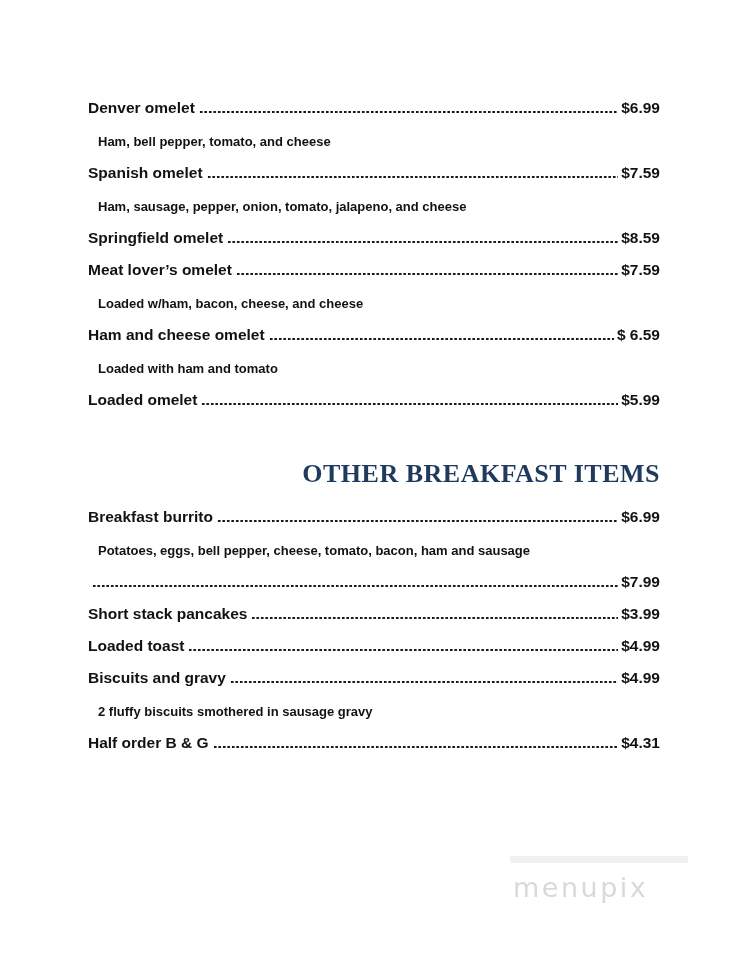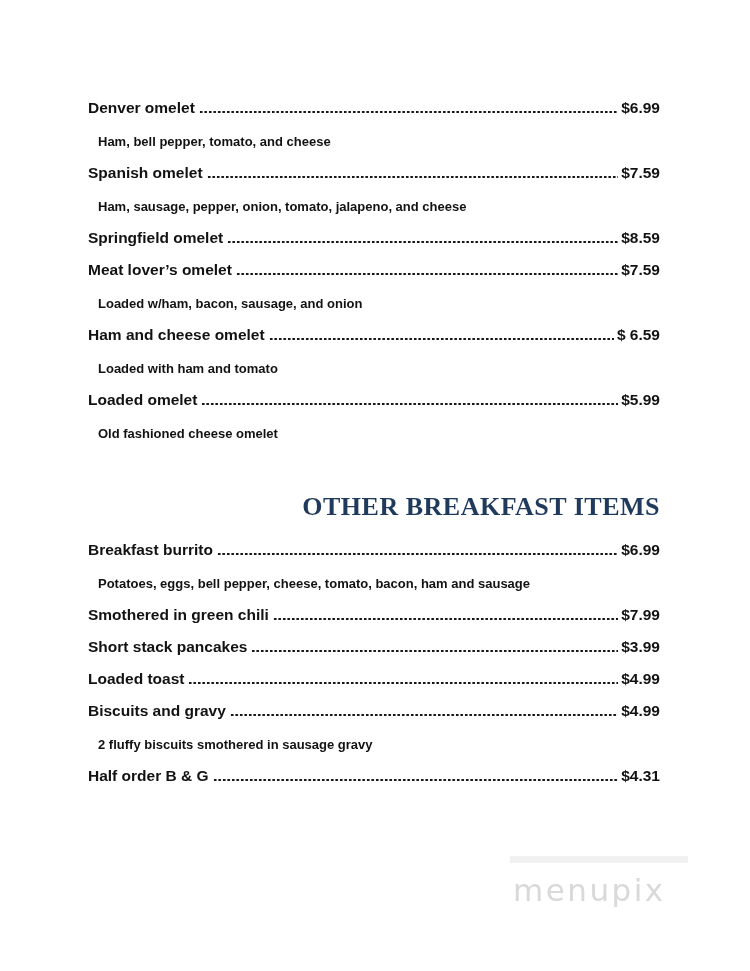--- a/index.html
+++ b/index.html
@@ -72,21 +72,21 @@
     width: 178px;
     height: 7px;
     background: #f1f1f1;
   }
   .watermark {
     position: absolute;
     left: 513px;
     top: 872px;
     font-family: "DejaVu Sans", sans-serif;
     font-weight: 400;
-    font-size: 31px;
+    font-size: 27px;
     letter-spacing: 2.5px;
     color: #d9d9d9;
     user-select: none;
   }
 </style>
 </head>
 <body>
 
 <div class="page">
   <div class="content">
@@ -111,51 +111,49 @@
         <span class="item-name">Springfield omelet</span>
         <span class="leader"></span>
         <span class="item-price">$8.59</span>
       </div>
 
       <div class="menu-row">
         <span class="item-name">Meat lover’s omelet</span>
         <span class="leader"></span>
         <span class="item-price">$7.59</span>
       </div>
-      <div class="item-desc">Loaded w/ham, bacon, sausage, and onion</div>
+      <div class="item-desc">Loaded w/ham, bacon, cheese, and cheese</div>
 
       <div class="menu-row">
         <span class="item-name">Ham and cheese omelet</span>
         <span class="leader"></span>
         <span class="item-price">$ 6.59</span>
       </div>
       <div class="item-desc">Loaded with ham and tomato</div>
 
       <div class="menu-row">
         <span class="item-name">Loaded omelet</span>
         <span class="leader"></span>
         <span class="item-price">$5.99</span>
       </div>
-      <div class="item-desc">Old fashioned cheese omelet</div>
 
     </div>
 
     <h1 class="section-title">OTHER BREAKFAST ITEMS</h1>
 
     <div class="menu-section">
 
       <div class="menu-row">
         <span class="item-name">Breakfast burrito</span>
         <span class="leader"></span>
         <span class="item-price">$6.99</span>
       </div>
       <div class="item-desc">Potatoes, eggs, bell pepper, cheese, tomato, bacon, ham and sausage</div>
 
       <div class="menu-row">
-        <span class="item-name">Smothered in green chili</span>
         <span class="leader"></span>
         <span class="item-price">$7.99</span>
       </div>
 
       <div class="menu-row">
         <span class="item-name">Short stack pancakes</span>
         <span class="leader"></span>
         <span class="item-price">$3.99</span>
       </div>
 

